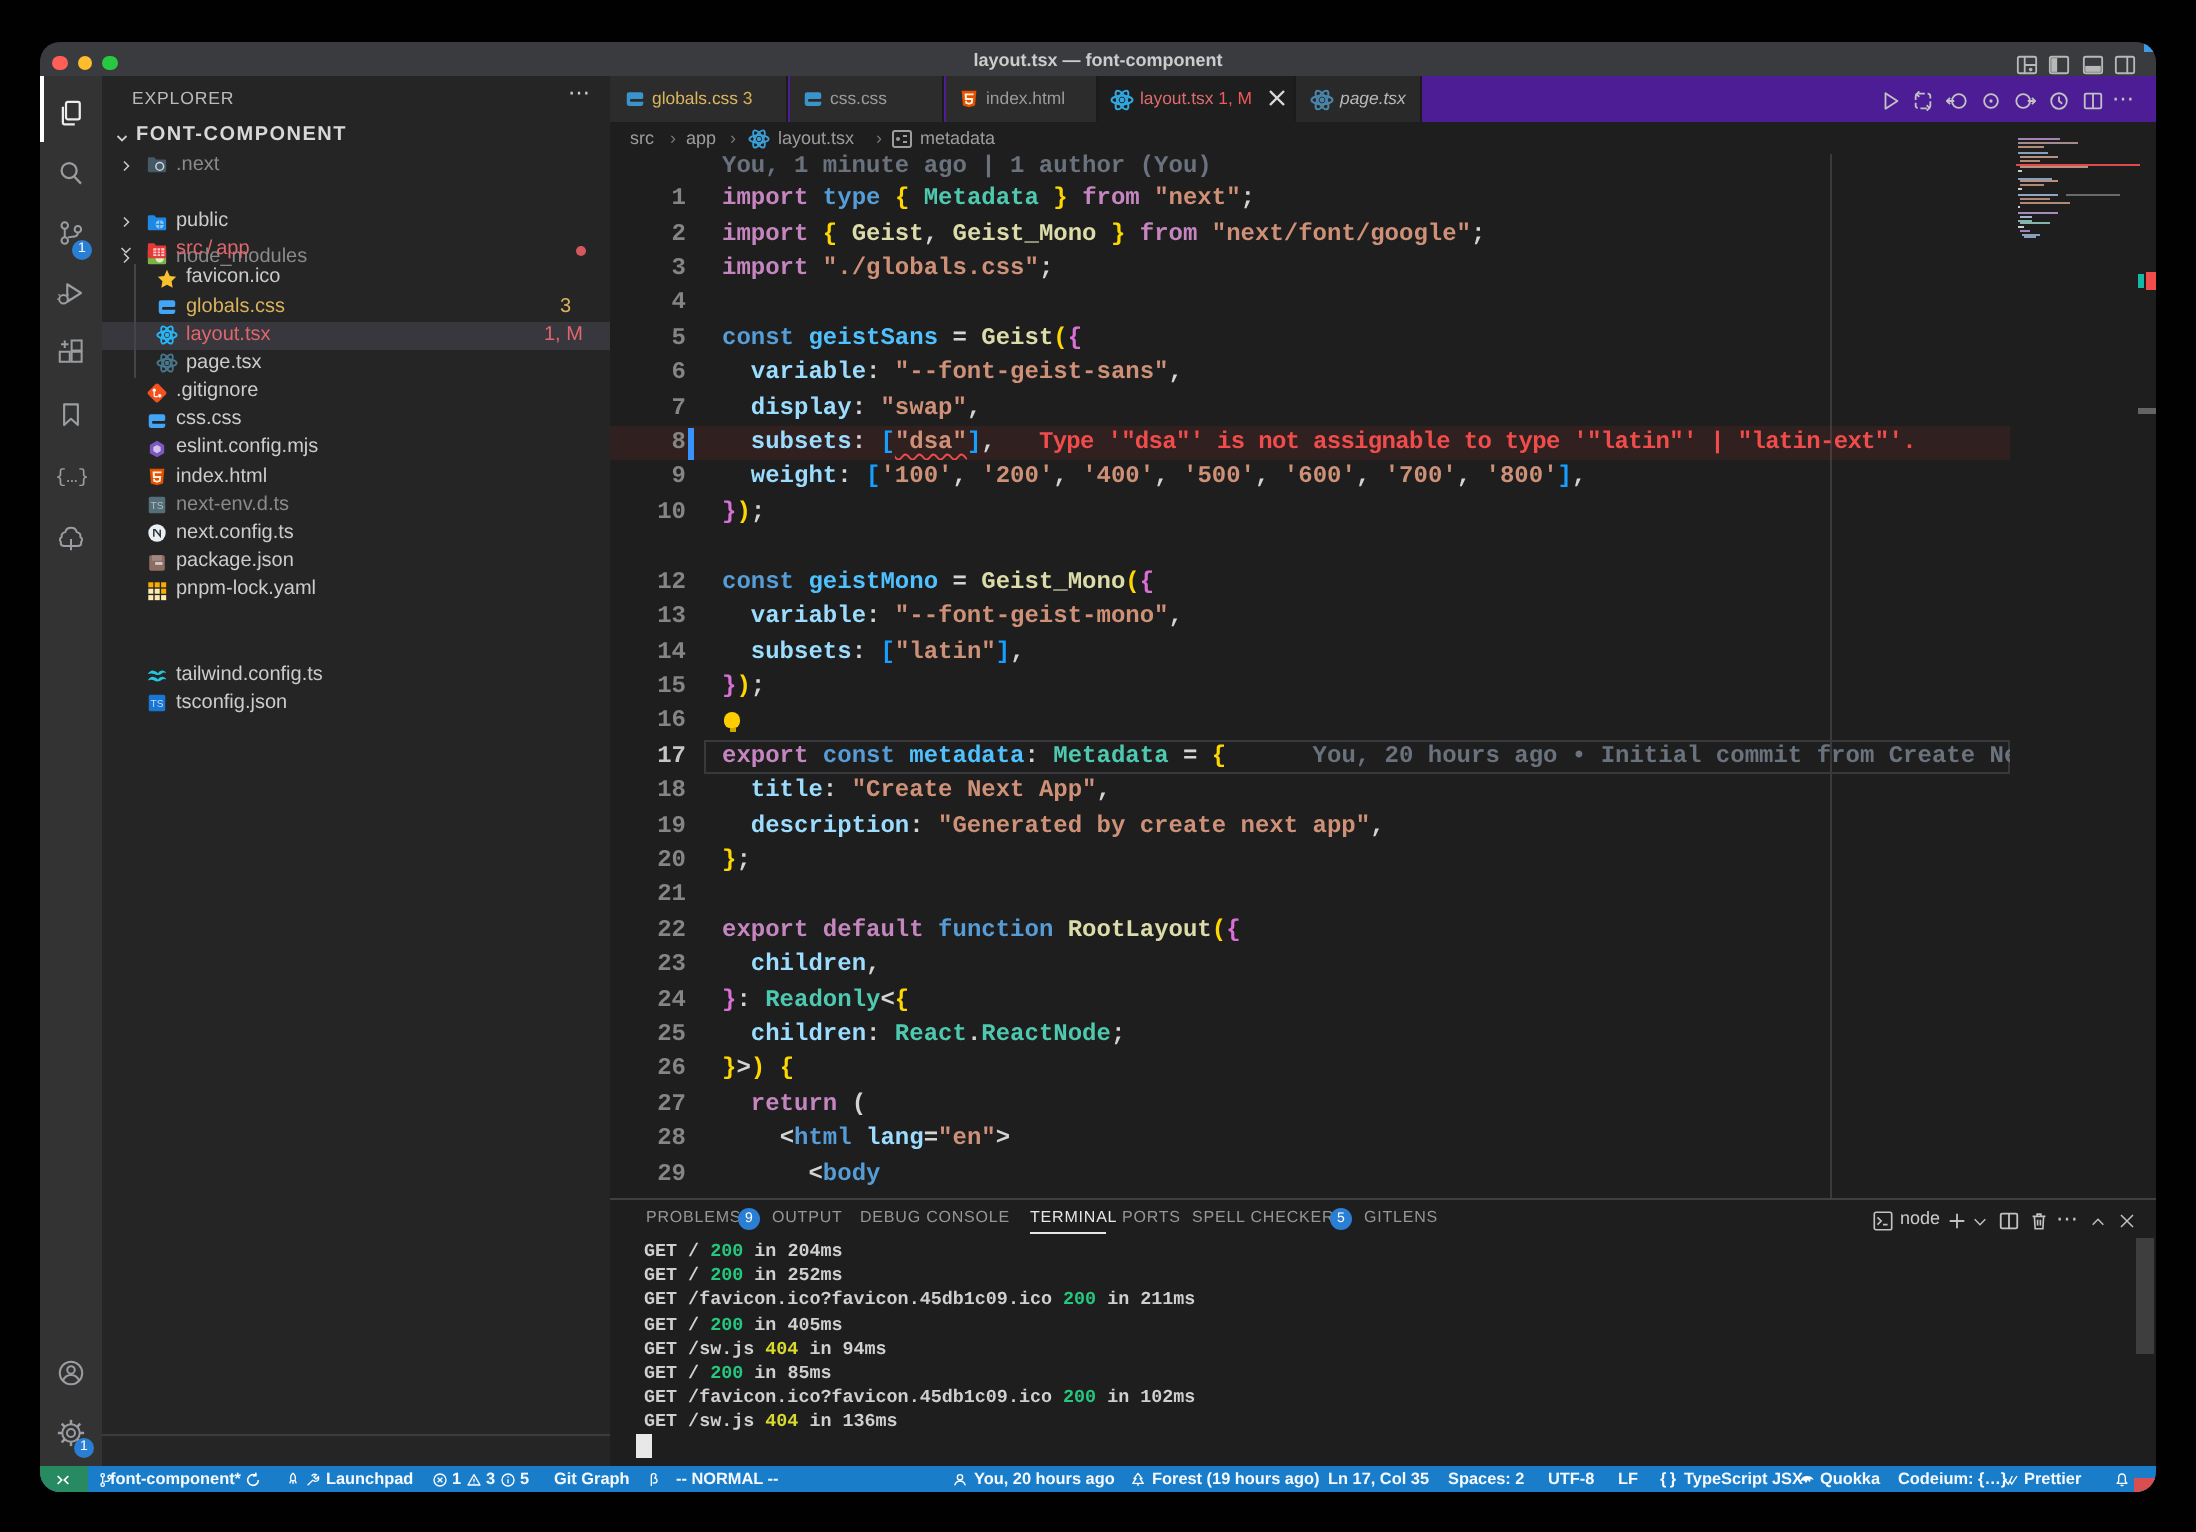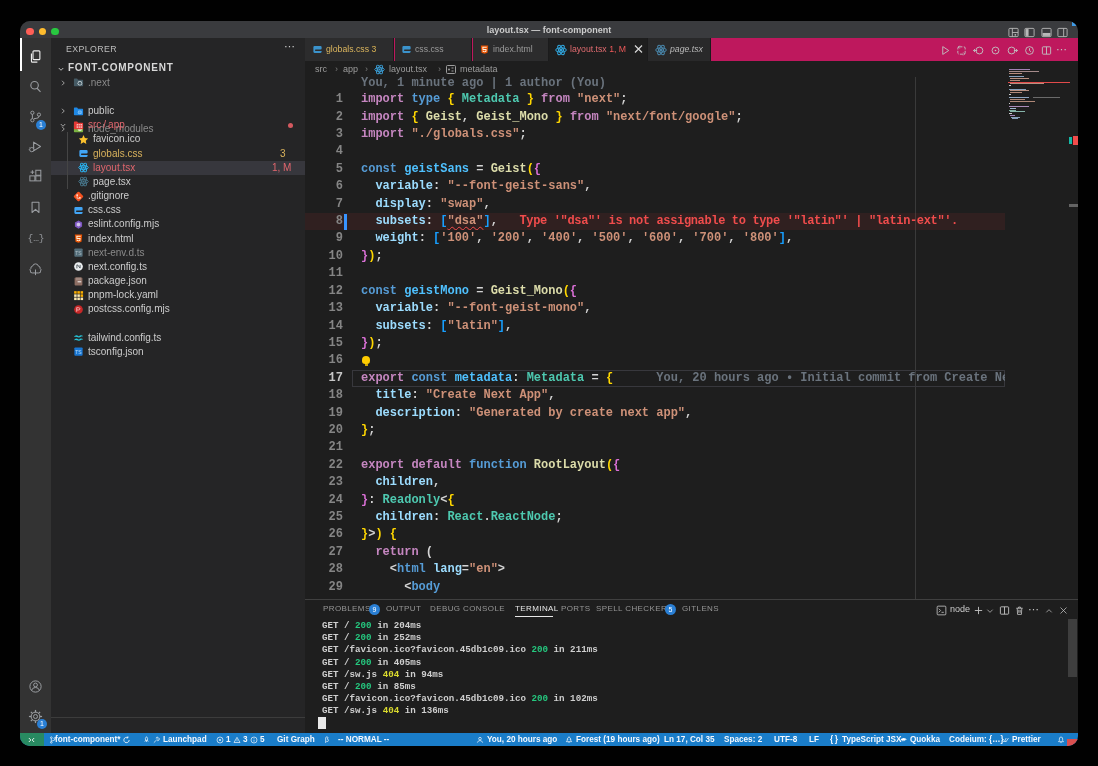--- a/index.html
+++ b/index.html
@@ -10,21 +10,21 @@
   
   #titlebar{position:absolute;left:0;top:0;width:1058px;height:17px;background:#3a3b3e;}
   .tl{position:absolute;top:6.5px;width:7.4px;height:7.4px;border-radius:50%;}
   #title-text{position:absolute;top:0;left:0;width:1058px;height:17px;line-height:18px;text-align:center;font-size:9px;color:#cccccc;font-weight:bold;}
   
   #activitybar{position:absolute;left:0;top:17px;width:31px;height:695px;background:#333333;}
   #sidebar{position:absolute;left:31px;top:17px;width:254px;height:695px;background:#252526;}
   #editor{position:absolute;left:285px;top:17px;width:773px;height:695px;background:#1e1e1e;}
   #statusbar{position:absolute;left:0;top:712px;width:1058px;height:13px;background:#1a7dc9;color:#f4f9ff;font-size:9.3px;}
   
-  #tabbar{position:absolute;left:0;top:0;width:773px;height:23px;background:#be185d;}
+  #tabbar{position:absolute;left:0;top:0;width:773px;height:23px;background:#4c1d95;}
   .tab{position:absolute;top:0;height:23px;background:#2c2c2d;border-right:1px solid #1b1b1c;font-size:8.7px;color:#9b9b9b;}
   .tab .lbl{position:absolute;top:0;line-height:23px;white-space:pre;}
   #breadcrumb{position:absolute;left:0;top:23px;width:773px;height:16px;font-size:9px;color:#9d9d9d;line-height:16px;}
   #code{position:absolute;left:0;top:39px;width:773px;height:522px;overflow:hidden;}
   .cl{position:absolute;left:0;width:700px;overflow:hidden;height:17.42px;line-height:17.42px;font-family:"Liberation Mono",monospace;font-size:12px;font-weight:bold;white-space:pre;}
   .cl .ln{position:absolute;left:0;top:0;width:38px;text-align:right;color:#858585;}
   .cl .ct{position:absolute;left:56px;top:0;}
   .sq{text-decoration:underline wavy #f14c4c;text-decoration-thickness:1.1px;text-underline-offset:2px;}
   
   #panel{position:absolute;left:0;top:561px;width:773px;height:168px;border-top:1px solid rgba(128,128,128,0.35);}
@@ -280,27 +280,20 @@
           <g fill="#fde9b0">
             <rect x="2.5" y="9.5" width="5.5" height="5.5"></rect>
             <rect x="9.5" y="9.5" width="5.5" height="5.5"></rect>
             <rect x="2.5" y="16.5" width="5.5" height="5.5"></rect>
             <rect x="9.5" y="16.5" width="5.5" height="5.5"></rect>
             <rect x="16.5" y="16.5" width="5.5" height="5.5"></rect>
           </g>
         </svg>
         <span style="position:absolute;left:37px;white-space:pre;">pnpm-lock.yaml</span>
       </div>
-      <div style="position:absolute;left:0;top:264.3px;width:254px;height:14.2px;font-size:10px;line-height:14.4px;color:#cccccc;">
-        <svg width="11" height="11" viewBox="0 0 24 24" style="position:absolute;left:21.5px;top:1.6px;">
-          <circle cx="12" cy="12" r="9.5" fill="#c62828"></circle>
-          <path d="M8 17 L8 8 L12 8 Q15 8 15 10.5 Q15 13 12 13 L8.5 13" stroke="#ffcdd2" stroke-width="1.6" fill="none"></path>
-        </svg>
-        <span style="position:absolute;left:37px;white-space:pre;">postcss.config.mjs</span>
-      </div>
       <div style="position:absolute;left:0;top:292.7px;width:254px;height:14.2px;font-size:10px;line-height:14.4px;color:#cccccc;">
         <svg width="11" height="11" viewBox="0 0 24 24" style="position:absolute;left:21.5px;top:1.6px;">
           <path d="M2 10 Q5 4.5 9.5 6.5 Q12 7.6 13 9 Q14.5 6 17.5 6 Q21 6 22 9 Q19 7.5 17 9.5 Q15.5 11 13 11 Q10 11 9 10 Q6 8.5 2 10 Z" fill="#26c6da" transform="translate(0,1)"></path>
           <path d="M2 16 Q5 10.5 9.5 12.5 Q12 13.6 13 15 Q14.5 12 17.5 12 Q21 12 22 15 Q19 13.5 17 15.5 Q15.5 17 13 17 Q10 17 9 16 Q6 14.5 2 16 Z" fill="#26c6da" transform="translate(0,2)"></path>
         </svg>
         <span style="position:absolute;left:37px;white-space:pre;">tailwind.config.ts</span>
       </div>
       <div style="position:absolute;left:0;top:306.8px;width:254px;height:14.2px;font-size:10px;line-height:14.4px;color:#cccccc;">
         <svg width="11" height="11" viewBox="0 0 24 24" style="position:absolute;left:21.5px;top:1.6px;">
           <rect x="3" y="3" width="18" height="18" rx="2" fill="#1976d2"></rect>
@@ -415,21 +408,20 @@
       <div class="cl" style="top:14.1px;"><span class="ln">1</span><span class="ct"><span class="kp">import</span> <span class="kb">type</span> <span class="b1">{</span> <span class="tl2">Metadata</span> <span class="b1">}</span> <span class="kp">from</span> <span class="st">"next"</span><span class="wh">;</span></span></div>
       <div class="cl" style="top:31.5px;"><span class="ln">2</span><span class="ct"><span class="kp">import</span> <span class="b1">{</span> <span class="fn">Geist</span><span class="wh">,</span> <span class="fn">Geist_Mono</span> <span class="b1">}</span> <span class="kp">from</span> <span class="st">"next/font/google"</span><span class="wh">;</span></span></div>
       <div class="cl" style="top:48.9px;"><span class="ln">3</span><span class="ct"><span class="kp">import</span> <span class="st">"./globals.css"</span><span class="wh">;</span></span></div>
       <div class="cl" style="top:66.3px;"><span class="ln">4</span></div>
       <div class="cl" style="top:83.8px;"><span class="ln">5</span><span class="ct"><span class="kb">const</span> <span class="cv">geistSans</span> <span class="wh">=</span> <span class="fn">Geist</span><span class="b1">(</span><span class="b2">{</span></span></div>
       <div class="cl" style="top:101.2px;"><span class="ln">6</span><span class="ct">  <span class="pr">variable</span><span class="wh">:</span> <span class="st">"--font-geist-sans"</span><span class="wh">,</span></span></div>
       <div class="cl" style="top:118.6px;"><span class="ln">7</span><span class="ct">  <span class="pr">display</span><span class="wh">:</span> <span class="st">"swap"</span><span class="wh">,</span></span></div>
       <div class="cl" style="top:136.0px;background:rgba(228,58,58,0.095);"><span class="ln">8</span><span class="ct">  <span class="pr">subsets</span><span class="wh">:</span> <span class="b3">[</span><span class="st sq">"dsa"</span><span class="b3">]</span><span class="wh">,</span>   <span class="er" style="letter-spacing:-0.35px;">Type '"dsa"' is not assignable to type '"latin"' | "latin-ext"'.</span></span></div>
       <div class="cl" style="top:153.4px;"><span class="ln">9</span><span class="ct">  <span class="pr">weight</span><span class="wh">:</span> <span class="b3">[</span><span class="st">'100'</span><span class="wh">,</span> <span class="st">'200'</span><span class="wh">,</span> <span class="st">'400'</span><span class="wh">,</span> <span class="st">'500'</span><span class="wh">,</span> <span class="st">'600'</span><span class="wh">,</span> <span class="st">'700'</span><span class="wh">,</span> <span class="st">'800'</span><span class="b3">]</span><span class="wh">,</span></span></div>
       <div class="cl" style="top:170.8px;"><span class="ln">10</span><span class="ct"><span class="b2">}</span><span class="b1">)</span><span class="wh">;</span></span></div>
-      <div class="cl" style="top:188.2px;"><span class="ln">11</span></div>
       <div class="cl" style="top:205.7px;"><span class="ln">12</span><span class="ct"><span class="kb">const</span> <span class="cv">geistMono</span> <span class="wh">=</span> <span class="fn">Geist_Mono</span><span class="b1">(</span><span class="b2">{</span></span></div>
       <div class="cl" style="top:223.1px;"><span class="ln">13</span><span class="ct">  <span class="pr">variable</span><span class="wh">:</span> <span class="st">"--font-geist-mono"</span><span class="wh">,</span></span></div>
       <div class="cl" style="top:240.5px;"><span class="ln">14</span><span class="ct">  <span class="pr">subsets</span><span class="wh">:</span> <span class="b3">[</span><span class="st">"latin"</span><span class="b3">]</span><span class="wh">,</span></span></div>
       <div class="cl" style="top:257.9px;"><span class="ln">15</span><span class="ct"><span class="b2">}</span><span class="b1">)</span><span class="wh">;</span></span></div>
       <div class="cl" style="top:275.3px;"><span class="ln">16</span></div>
       <div id="bulb" style="position:absolute;left:57px;top:279px;width:8px;height:8px;border-radius:50% 50% 40% 40%;background:#ffcc00;"></div>
       <div id="bulb2" style="position:absolute;left:59.5px;top:287px;width:3px;height:2px;background:#d0a800;"></div>
       <div id="line17box" style="position:absolute;left:47px;top:292.9px;width:653px;height:17.4px;border:1px solid #38383d;"></div>
       <div class="cl" style="top:292.7px;"><span class="ln" style="color:#c6c6c6;">17</span><span class="ct"><span class="kp">export</span> <span class="kb">const</span> <span class="cv">metadata</span><span class="wh">:</span> <span class="tl2">Metadata</span> <span class="wh">=</span> <span class="b1">{</span>      <span class="bl">You, 20 hours ago • Initial commit from Create Next App'</span></span></div>
       <div class="cl" style="top:310.1px;"><span class="ln">18</span><span class="ct">  <span class="pr">title</span><span class="wh">:</span> <span class="st">"Create Next App"</span><span class="wh">,</span></span></div>

